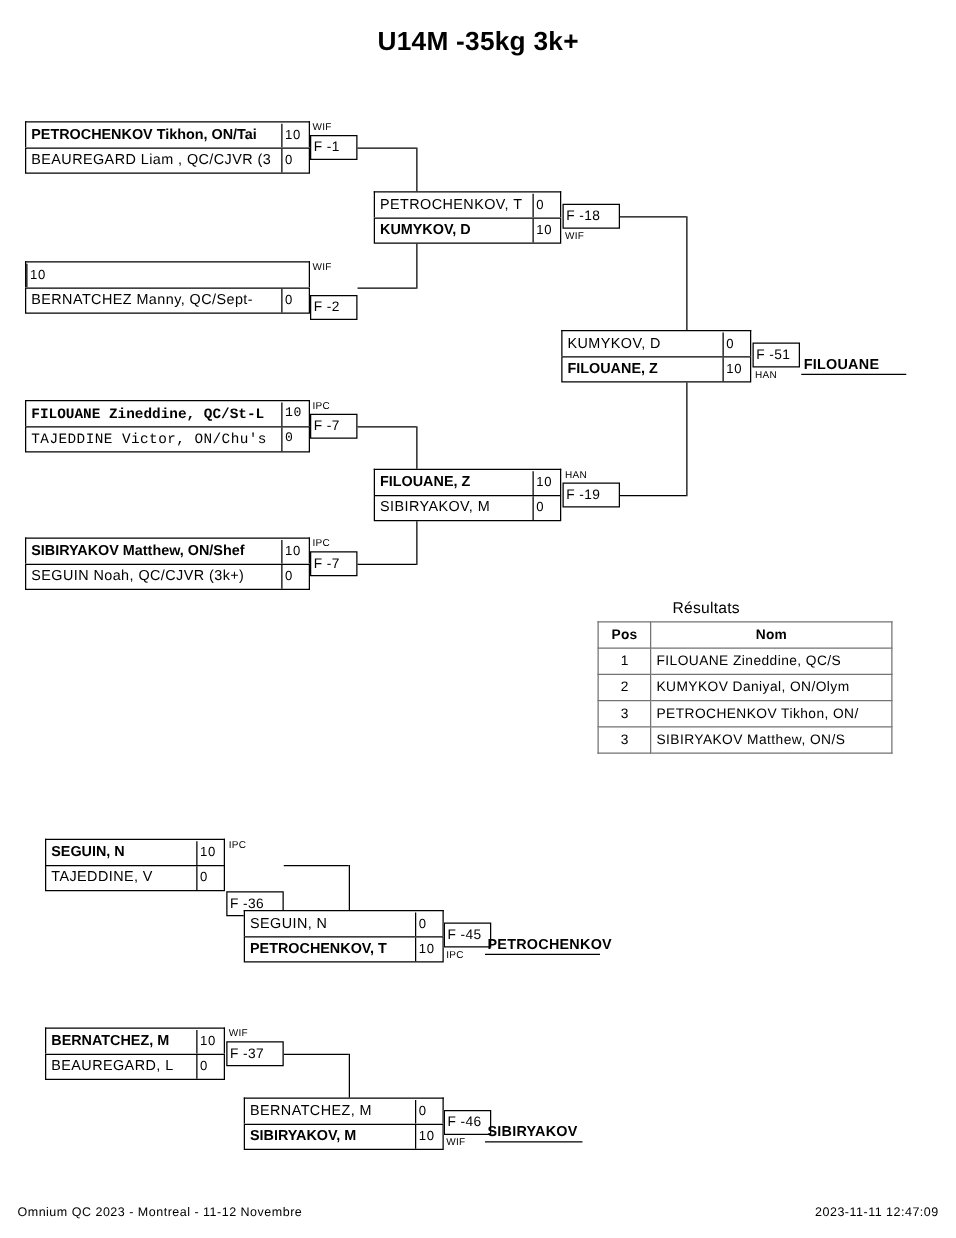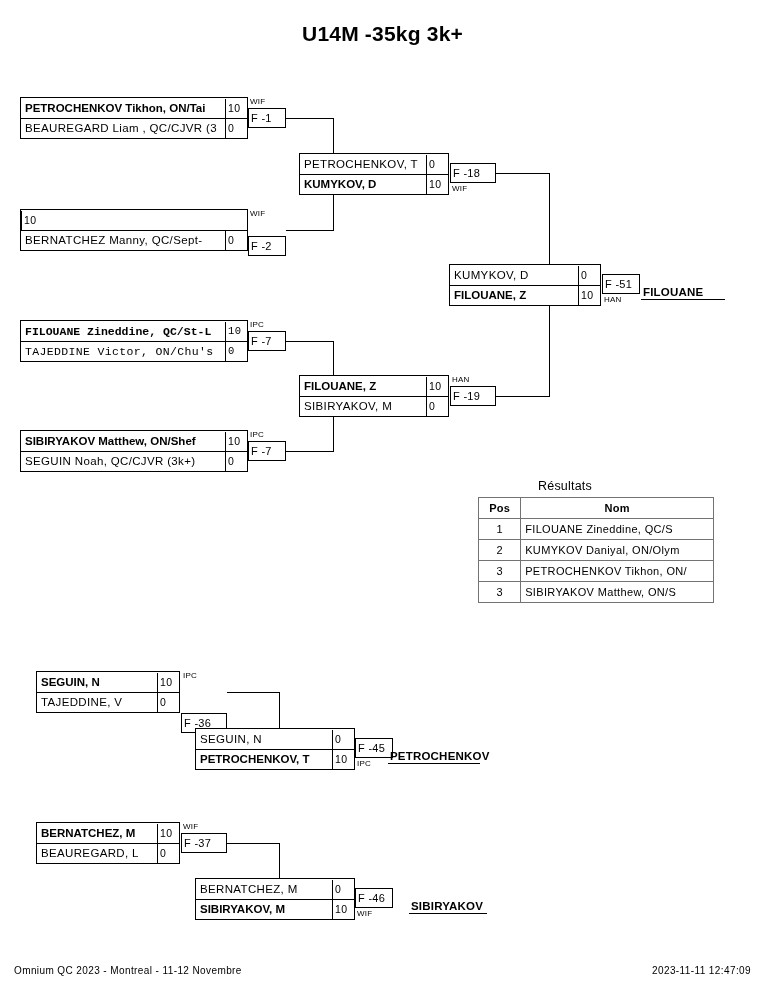--- a/index.html
+++ b/index.html
@@ -296,16 +296,16 @@
   </div>
   <div class="row">
     <span class="nm win">SIBIRYAKOV, M</span>
     <span class="sc">10</span>
   </div>
 </div>
 <div class="ftag" style="left:355px;top:888px;">
   <span class="code" style="left:0px;top:0px;">F -46</span>
   <span class="wt" style="left:2px;top:21px;">WIF</span>
 </div>
-<div class="winlab" style="left:409px;top:884px;width:76px;">SIBIRYAKOV</div>
+<div class="winlab" style="left:388px;top:884px;width:76px;">SIBIRYAKOV</div>
 
 <div class="foot" id="foot-left">Omnium QC 2023 - Montreal - 11-12 Novembre</div>
 <div class="foot" id="foot-right">2023-11-11 12:47:09</div>
 
 </body></html>

